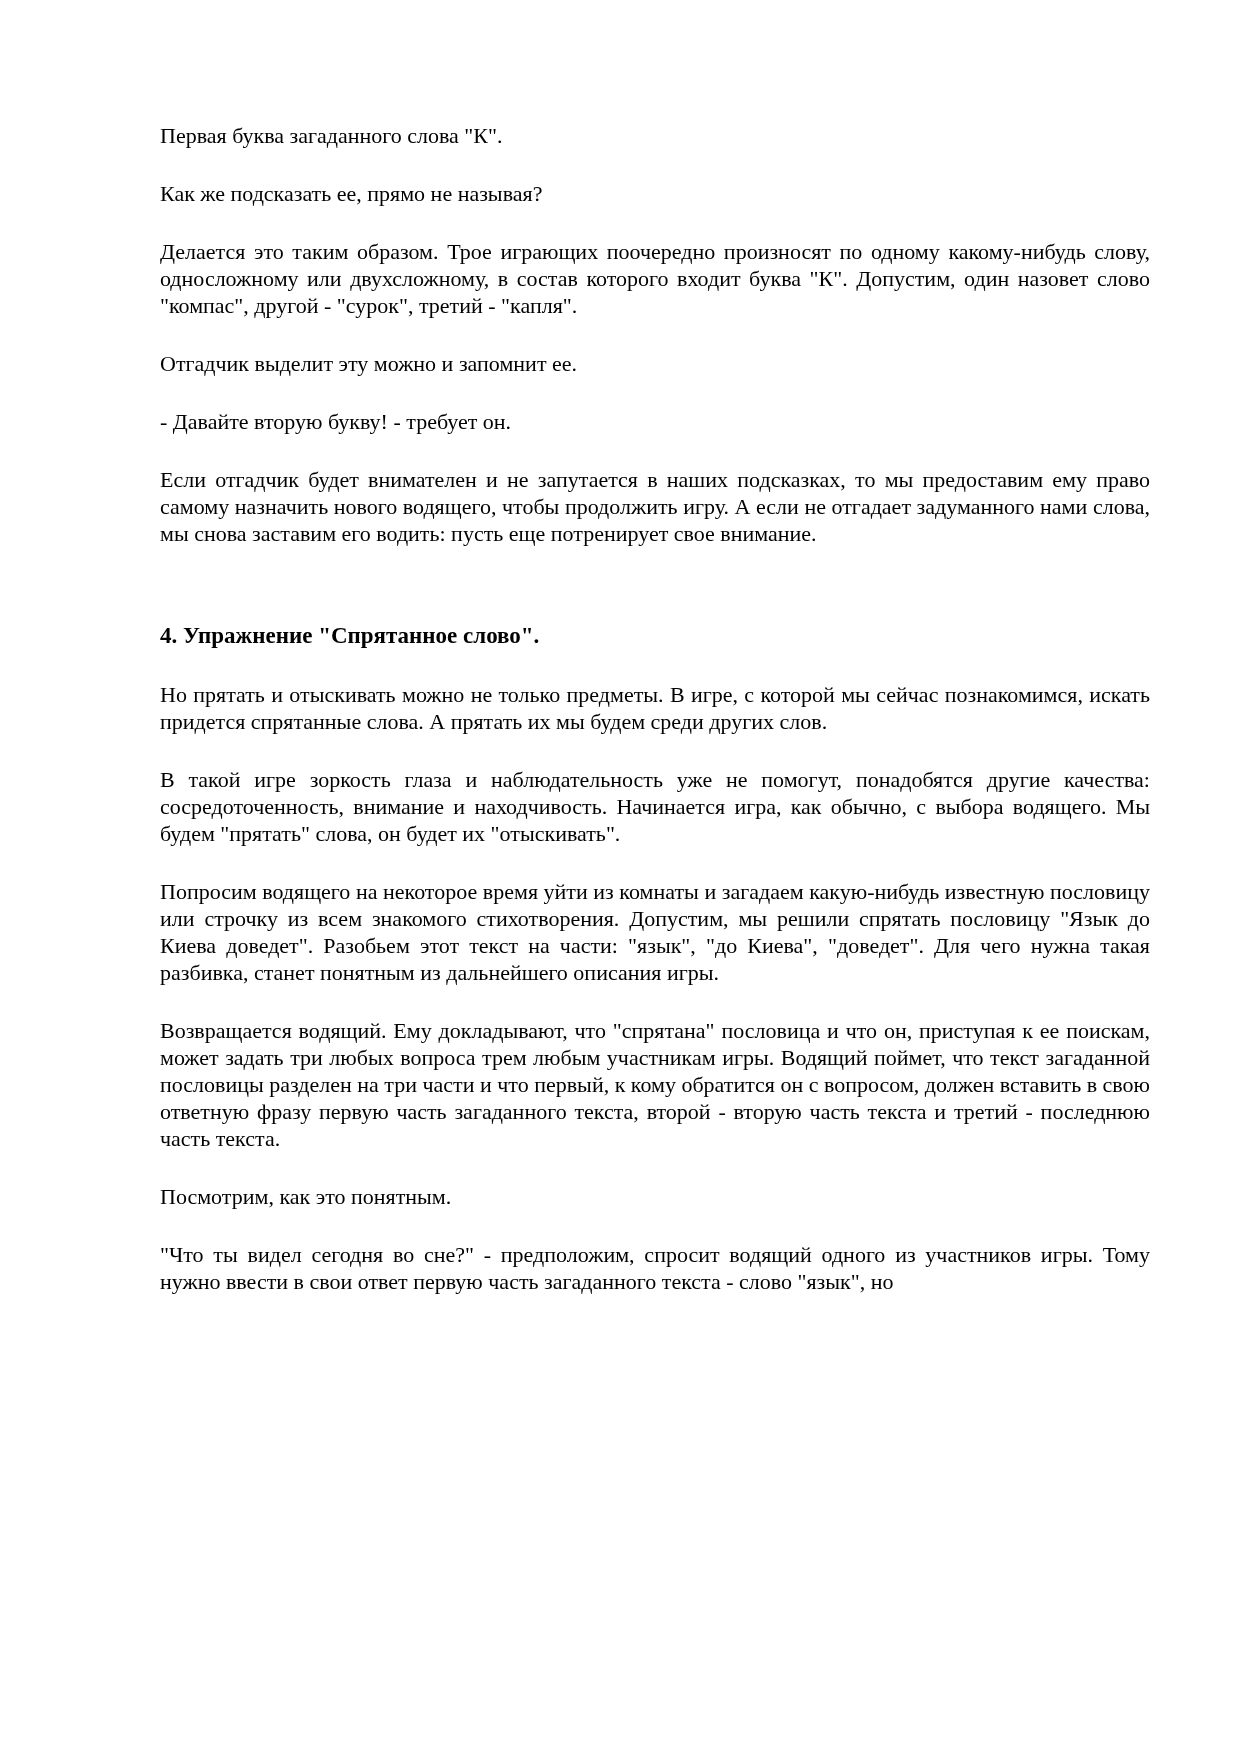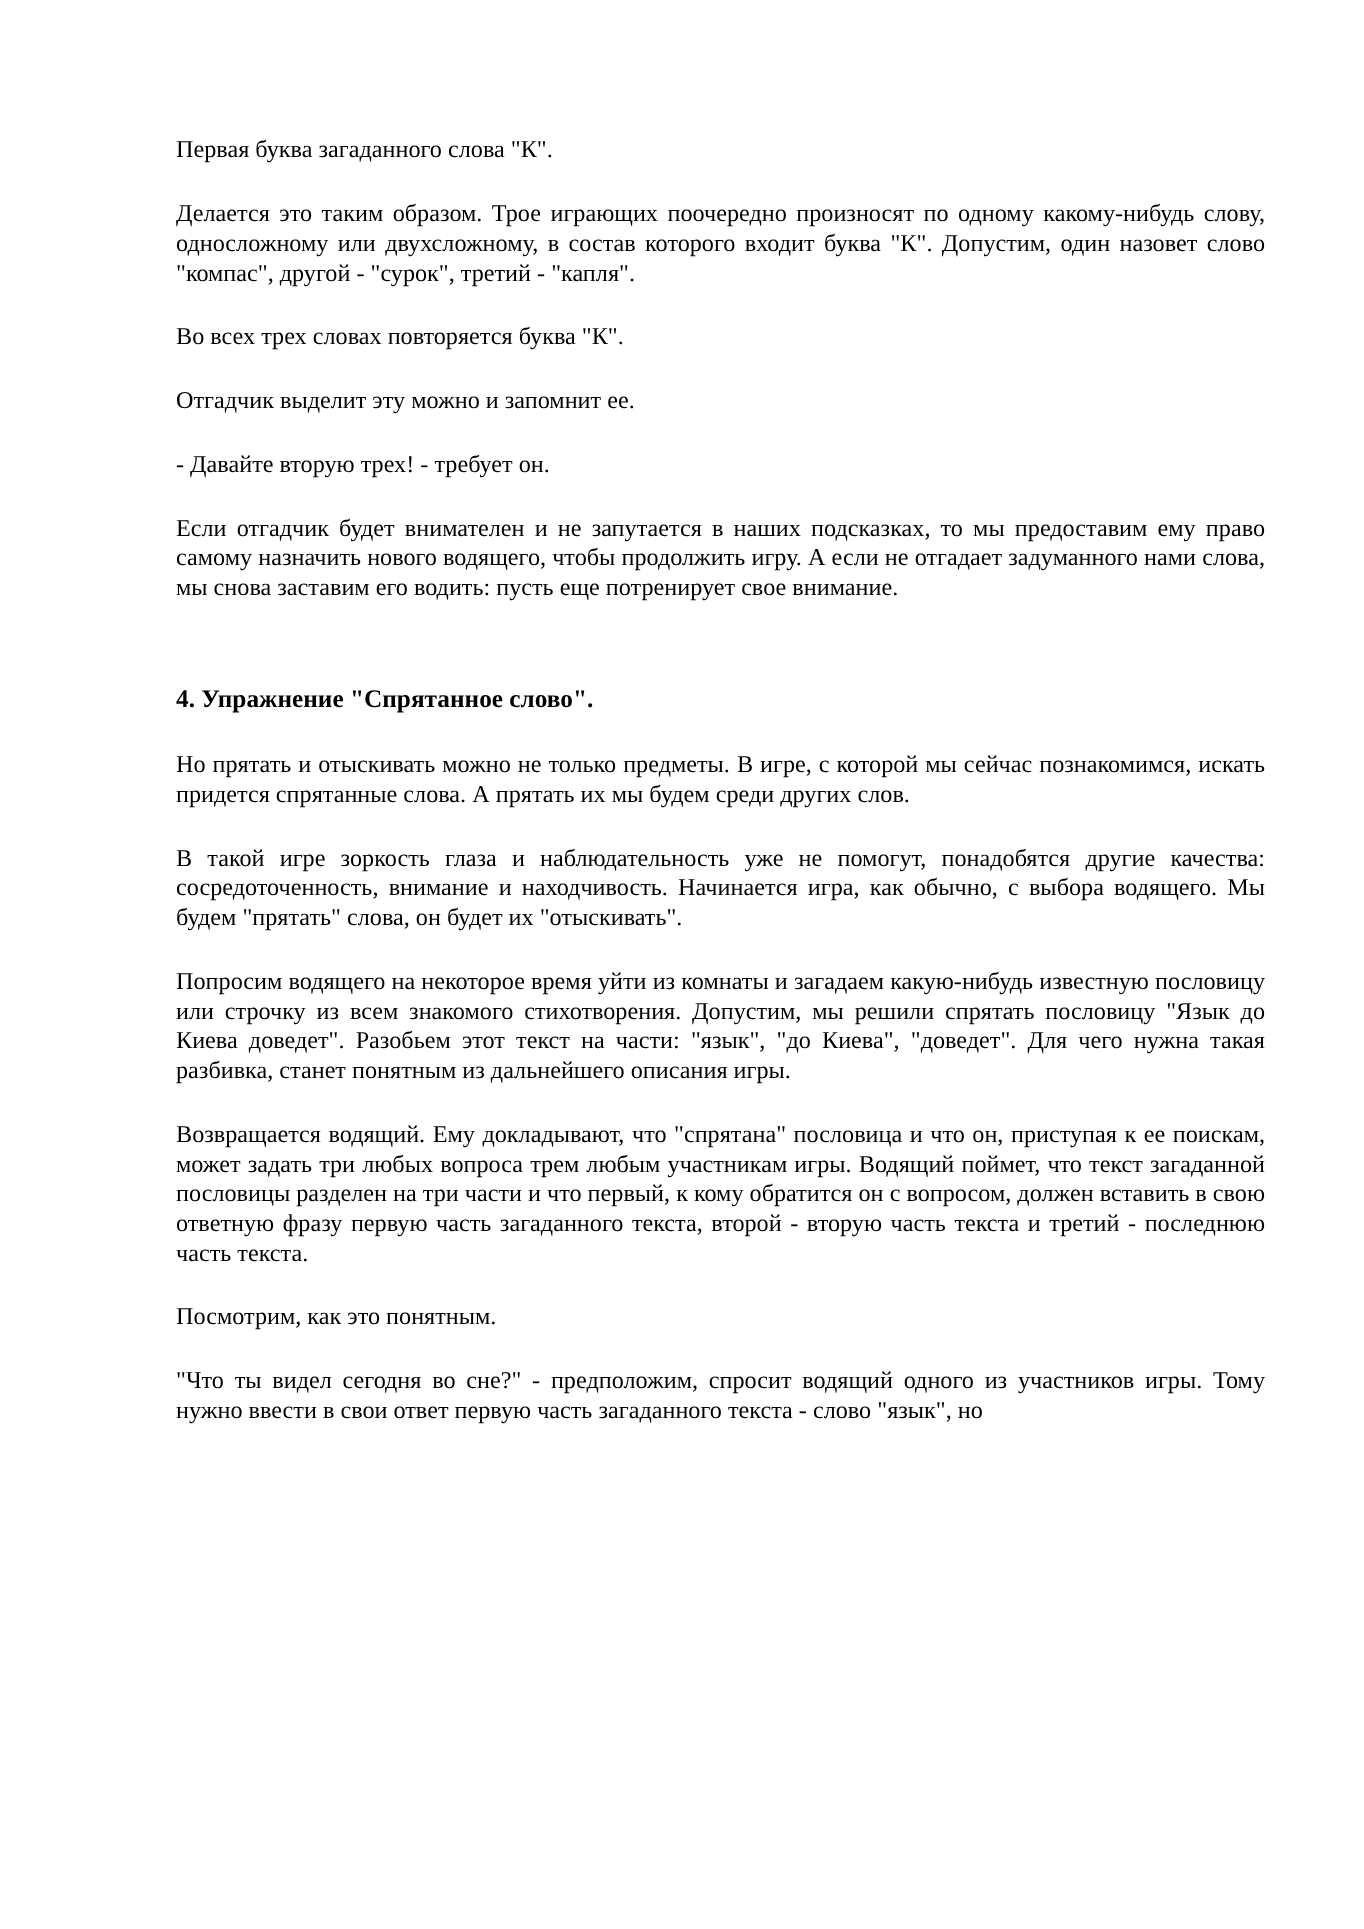--- a/index.html
+++ b/index.html
@@ -33,24 +33,24 @@
     text-align: left;
     color: #000000;
   }
 </style>
 </head>
 <body>
 
 <div class="page">
   <div class="doc">
     <p>Первая буква загаданного слова "К".</p>
+    <p>Как же подсказать ее, прямо не называя?</p>
     <p>Делается это таким образом. Трое играющих поочередно произносят по одному какому-нибудь слову, односложному или двухсложному, в состав которого входит буква "К". Допустим, один назовет слово "компас", другой - "сурок", третий - "капля".</p>
-    <p>Во всех трех словах повторяется буква "К".</p>
     <p>Отгадчик выделит эту можно и запомнит ее.</p>
-    <p>- Давайте вторую трех! - требует он.</p>
+    <p>- Давайте вторую букву! - требует он.</p>
     <p>Если отгадчик будет внимателен и не запутается в наших подсказках, то мы предоставим ему право самому назначить нового водящего, чтобы продолжить игру. А если не отгадает задуманного нами слова, мы снова заставим его водить: пусть еще потренирует свое внимание.</p>
     <h3>4. Упражнение "Спрятанное слово".</h3>
     <p>Но прятать и отыскивать можно не только предметы. В игре, с которой мы сейчас познакомимся, искать придется спрятанные слова. А прятать их мы будем среди других слов.</p>
     <p>В такой игре зоркость глаза и наблюдательность уже не помогут, понадобятся другие качества: сосредоточенность, внимание и находчивость. Начинается игра, как обычно, с выбора водящего. Мы будем "прятать" слова, он будет их "отыскивать".</p>
     <p>Попросим водящего на некоторое время уйти из комнаты и загадаем какую-нибудь известную пословицу или строчку из всем знакомого стихотворения. Допустим, мы решили спрятать пословицу "Язык до Киева доведет". Разобьем этот текст на части: "язык", "до Киева", "доведет". Для чего нужна такая разбивка, станет понятным из дальнейшего описания игры.</p>
     <p>Возвращается водящий. Ему докладывают, что "спрятана" пословица и что он, приступая к ее поискам, может задать три любых вопроса трем любым участникам игры. Водящий поймет, что текст загаданной пословицы разделен на три части и что первый, к кому обратится он с вопросом, должен вставить в свою ответную фразу первую часть загаданного текста, второй - вторую часть текста и третий - последнюю часть текста.</p>
     <p>Посмотрим, как это понятным.</p>
     <p>"Что ты видел сегодня во сне?" - предположим, спросит водящий одного из участников игры. Тому нужно ввести в свои ответ первую часть загаданного текста - слово "язык", но</p>
   </div>
 </div>

